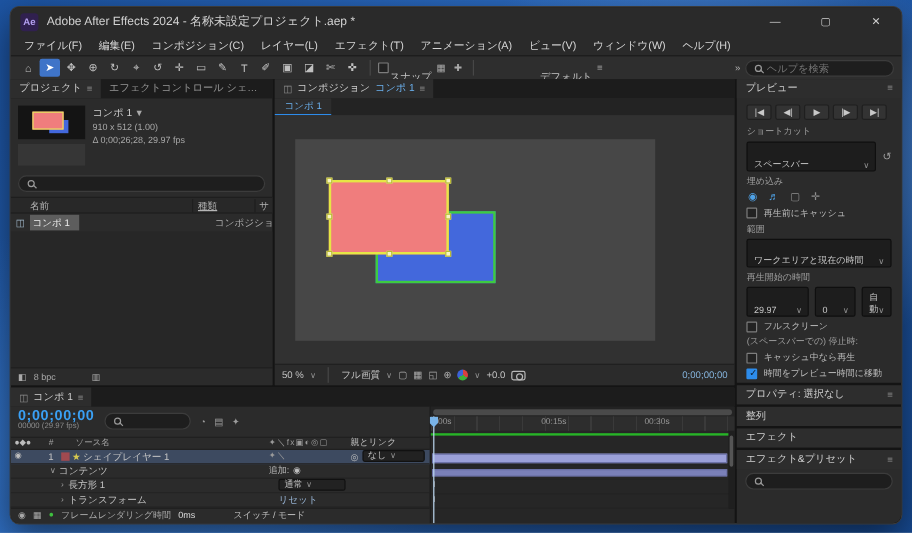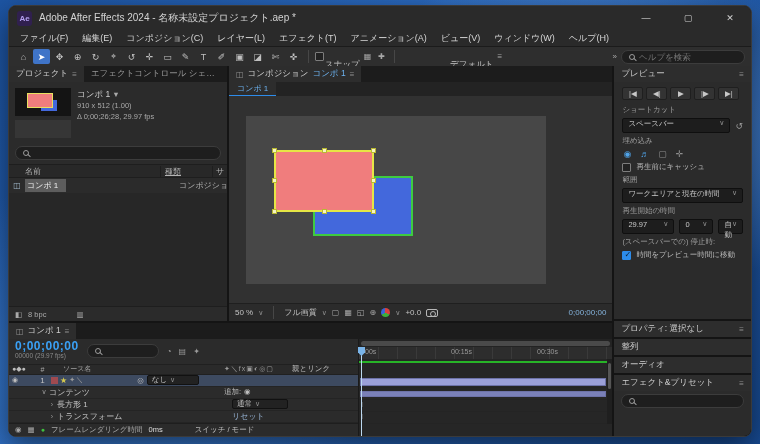--- a/index.html
+++ b/index.html
@@ -129,21 +129,21 @@
   
   .right{flex:1;display:flex;flex-direction:column;gap:2px;background:#141414;min-height:0;}
   .rpanel{background:#2b2b2b;}
   .phead{height:16px;display:flex;align-items:center;padding:0 7px;font-size:8.5px;color:#d0d0d0;background:#2d2d2d;}
   .phead .pmenu{margin-left:auto;color:#8f8f8f;font-size:8px;}
   .preview{height:253px;display:flex;flex-direction:column;}
   .pv-body{padding:3px 8px;display:flex;flex-direction:column;gap:3px;font-size:8px;color:#c0c0c0;overflow:hidden;}
   .transport{display:flex;justify-content:flex-start;gap:3px;padding:2px 0;}
   .tbtn{min-width:21px;height:13px;display:flex;align-items:center;justify-content:center;color:#c8c8c8;font-size:7.5px;background:#333;border:1px solid #1f1f1f;border-radius:2px;}
   .pvlabel{font-size:7.5px;color:#9f9f9f;}
-  .select{background:#1d1d1d;border:1px solid #0f0f0f;border-radius:2px;height:15px;display:flex;align-items:flex-start;padding:0 5px;font-size:7.5px;color:#c8c8c8;}
+  .select{background:#1d1d1d;border:1px solid #0f0f0f;border-radius:2px;height:25px;display:flex;align-items:flex-end;padding:0 5px;font-size:7.5px;color:#c8c8c8;}
   .select .dd{margin-left:auto;}
   .row{display:flex;align-items:center;gap:5px;}
   .iconrow{display:flex;gap:9px;font-size:9px;color:#8f8f8f;padding:0 1px;}
   .iconrow .on{color:#4fa3e8;}
   .grid3{display:flex;gap:5px;}
   .grid3 .g1{width:52px;}  .grid3 .g2{width:34px;}  .grid3 .g3{flex:1;}
   .cbrow{display:flex;align-items:center;gap:5px;font-size:7.5px;color:#bdbdbd;}
   .effects{flex:1;display:flex;flex-direction:column;}
   .fx-search{padding:3px 7px;}
 </style>
@@ -344,20 +344,21 @@
               <span class="c-switch">✦＼fx▣◐◎▢</span>
               <span class="c-parent">親とリンク</span>
             </div>
             <div class="tl-row selected">
               <span class="c-av">
                   <span>◉</span>
                 </span>
               <span class="c-num">1</span>
               <span class="chip"></span>
               <span class="lstar">★</span>
+              <span style="flex:1;overflow:hidden;white-space:nowrap">シェイプレイヤー 1</span>
               <span class="c-switch">✦＼</span>
               <span class="c-parent">
                 <span>◎</span>
                 <span class="mini-dd" style="flex:1">
                   <span>なし</span>
                   <span class="dd">∨</span>
                 </span>
               </span>
             </div>
             <div class="tl-row">
@@ -480,42 +481,50 @@
             </div>
             <div class="select g2">
               <span>0</span>
               <span class="dd">∨</span>
             </div>
             <div class="select g3">
               <span>自動</span>
               <span class="dd">∨</span>
             </div>
           </div>
+          <div class="cbrow">
+            <span class="cb"></span>
+            <span>フルスクリーン</span>
+          </div>
           <div class="pvlabel">(スペースバーでの) 停止時:</div>
+          <div class="cbrow">
+            <span class="cb"></span>
+            <span>キャッシュ中なら再生</span>
+          </div>
           <div class="cbrow">
             <span class="cb checked"></span>
             <span>時間をプレビュー時間に移動</span>
           </div>
         </div>
       </div>
 
       <div class="rpanel">
         <div class="phead">
           <span>プロパティ: 選択なし</span>
           <span class="pmenu">≡</span>
         </div>
       </div>
       <div class="rpanel">
         <div class="phead">
           <span>整列</span>
         </div>
       </div>
       <div class="rpanel">
         <div class="phead">
-          <span>オーディオ</span>
+          <span>エフェクト</span>
         </div>
       </div>
       <div class="rpanel effects">
         <div class="phead">
           <span>エフェクト&amp;プリセット</span>
           <span class="pmenu">≡</span>
         </div>
         <div class="fx-search">
           <span class="searchpill">
             <span class="mag"></span>

